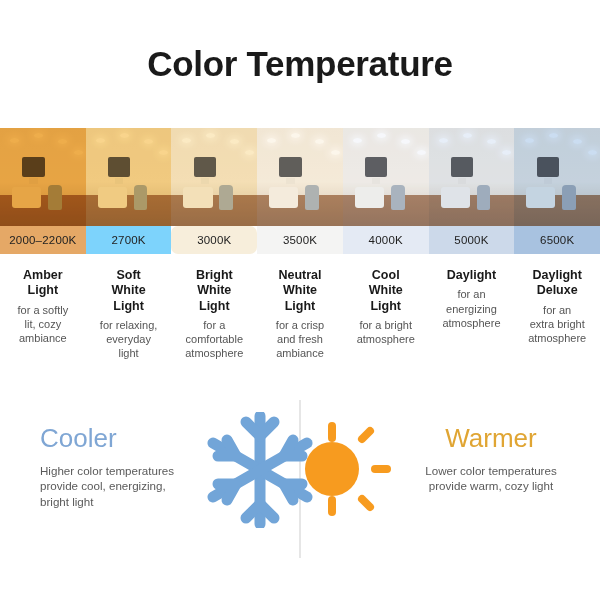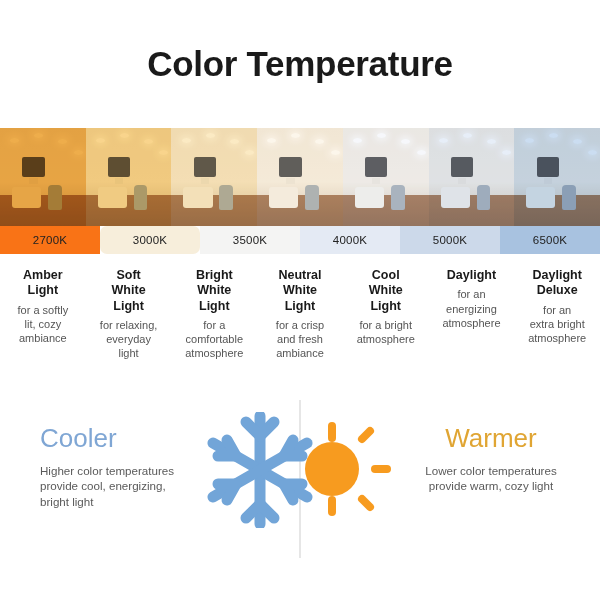--- a/index.html
+++ b/index.html
@@ -189,21 +189,22 @@
           <div class="lamp-b"></div>
           <div class="lamp-c"></div>
           <div class="lamp-d"></div>
         </div>
         <div class="tint" style="background: rgb(188, 210, 236);"></div>
         <div class="tint-screen" style="background: rgb(188, 210, 236);"></div>
       </div>
     </div>
 
   <div class="kelvin-row">
-      <div class="kelvin-cell" style="background: #f97316;">2700K</div>
+      <div class="kelvin-cell" style="background: rgb(229, 168, 102);">2000–2200K</div>
+      <div class="kelvin-cell" style="background: #7dd3fc;">2700K</div>
       <div class="kelvin-cell" style="background: rgb(247, 238, 219); border-radius: 7px;">3000K</div>
       <div class="kelvin-cell" style="background: rgb(244, 244, 243);">3500K</div>
       <div class="kelvin-cell" style="background: rgb(228, 234, 244);">4000K</div>
       <div class="kelvin-cell" style="background: rgb(204, 217, 234);">5000K</div>
       <div class="kelvin-cell" style="background: rgb(168, 194, 224);">6500K</div>
     </div>
 
   <div class="info-row">
       <div class="info-cell">
         <div class="info-name">Amber

